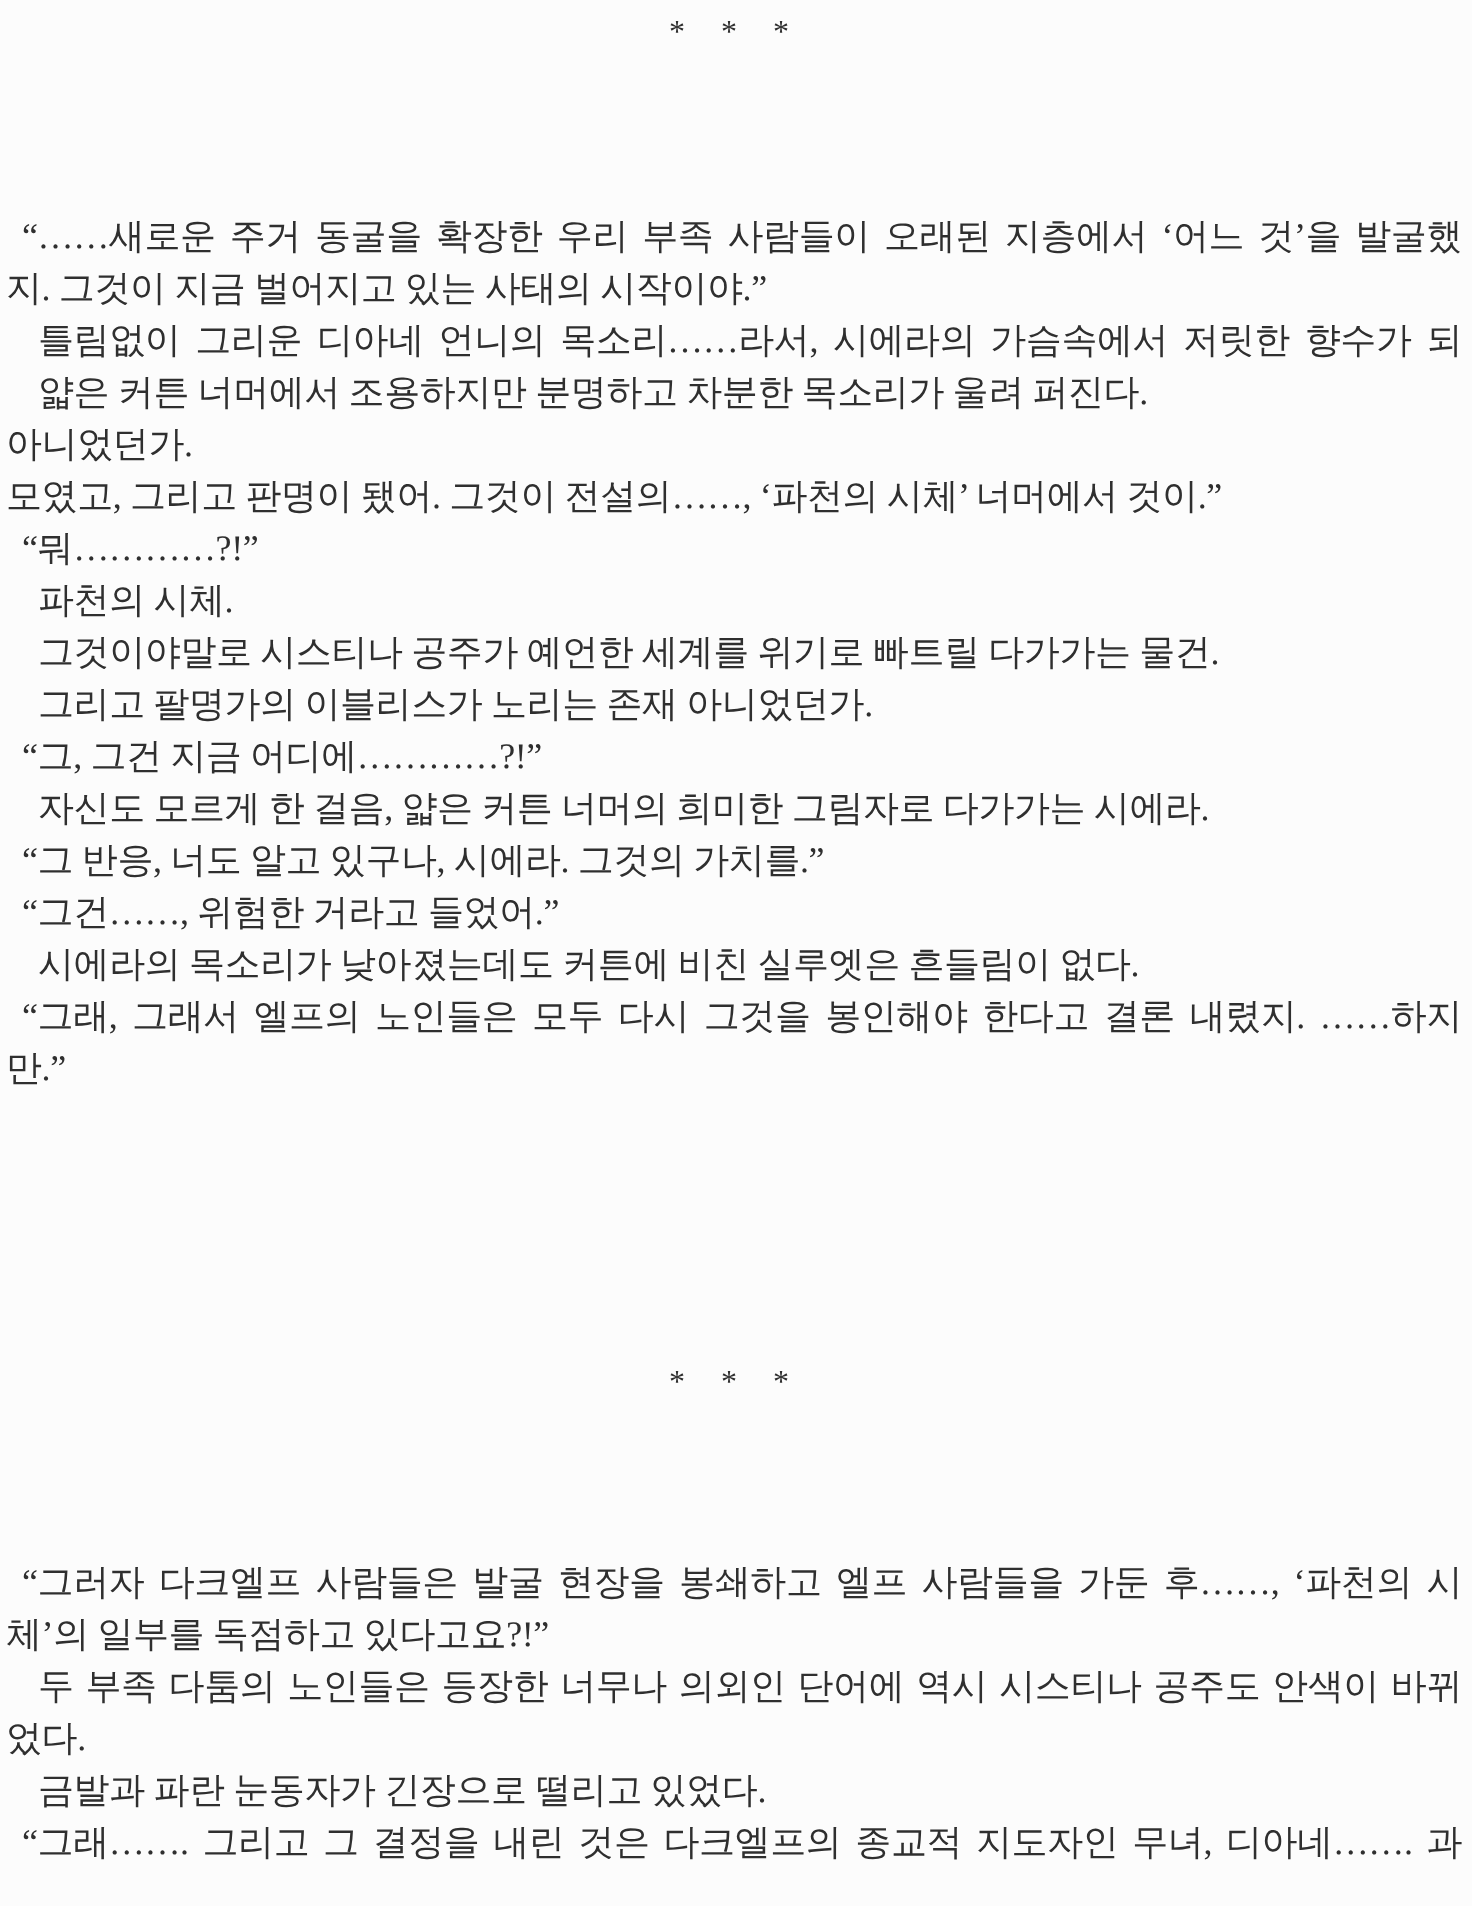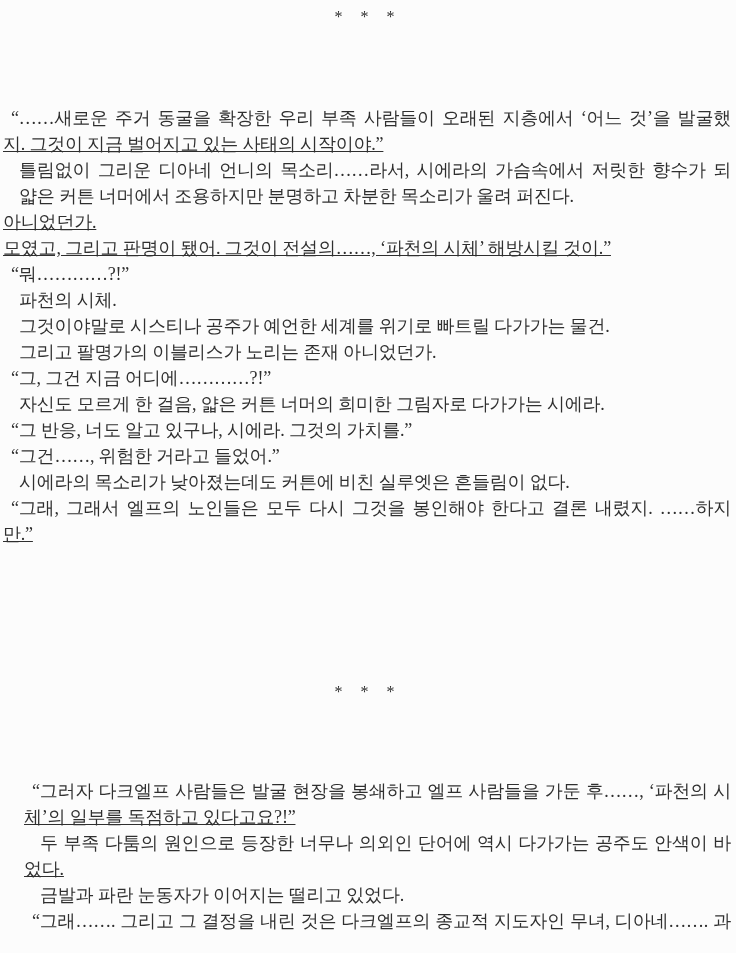--- a/index.html
+++ b/index.html
@@ -30,68 +30,68 @@
   }
   #sep-top { top: 4px; }
   #sep-middle { top: 679px; }
   .textblock {
     position: absolute;
     left: 0;
     right: 0;
     margin-top: 15px;
   }
   #block1 { top: 90px; }
-  #block2 { top: 763px; padding-left: 21px; }
+  #block2 { top: 763px; }
   .line {
     margin: 0;
     padding: 0 5px 0 3px;
     white-space: nowrap;
     overflow: hidden;
     height: 26px;
   }
   .line.para  { padding-left: 19px; }
   .line.quote { padding-left: 11px; }
-  .line.cont  { padding-left: 3px; text-decoration: underline; }
+  .line.cont  { padding-left: 3px; }
   .line.full {
     text-align: justify;
     text-align-last: justify;
     white-space: normal;
   }
 </style>
 </head>
 <body>
 
 <div class="page">
 
   <div class="separator" id="sep-top">* * *</div>
 
   <div class="textblock" id="block1">
       <p class="line quote full">“……새로운 주거 동굴을 확장한 우리 부족 사람들이 오래된 지층에서 ‘어느 것’을 발굴했</p>
       <p class="line cont">지. 그것이 지금 벌어지고 있는 사태의 시작이야.”</p>
       <p class="line para full">틀림없이 그리운 디아네 언니의 목소리……라서, 시에라의 가슴속에서 저릿한 향수가 되</p>
       <p class="line para">얇은 커튼 너머에서 조용하지만 분명하고 차분한 목소리가 울려 퍼진다.</p>
       <p class="line cont">아니었던가.</p>
-      <p class="line cont">모였고, 그리고 판명이 됐어. 그것이 전설의……, ‘파천의 시체’ 해방시킬 것이.”</p>
+      <p class="line cont">모였고, 그리고 판명이 됐어. 그것이 전설의……, ‘파천의 시체’ 너머에서 것이.”</p>
       <p class="line quote">“뭐…………?!”</p>
       <p class="line para">파천의 시체.</p>
       <p class="line para">그것이야말로 시스티나 공주가 예언한 세계를 위기로 빠트릴 다가가는 물건.</p>
       <p class="line para">그리고 팔명가의 이블리스가 노리는 존재 아니었던가.</p>
       <p class="line quote">“그, 그건 지금 어디에…………?!”</p>
       <p class="line para">자신도 모르게 한 걸음, 얇은 커튼 너머의 희미한 그림자로 다가가는 시에라.</p>
       <p class="line quote">“그 반응, 너도 알고 있구나, 시에라. 그것의 가치를.”</p>
       <p class="line quote">“그건……, 위험한 거라고 들었어.”</p>
       <p class="line para">시에라의 목소리가 낮아졌는데도 커튼에 비친 실루엣은 흔들림이 없다.</p>
       <p class="line quote full">“그래, 그래서 엘프의 노인들은 모두 다시 그것을 봉인해야 한다고 결론 내렸지. ……하지</p>
       <p class="line cont">만.”</p>
     </div>
 
   <div class="separator" id="sep-middle">* * *</div>
 
   <div class="textblock" id="block2">
       <p class="line quote full">“그러자 다크엘프 사람들은 발굴 현장을 봉쇄하고 엘프 사람들을 가둔 후……, ‘파천의 시</p>
       <p class="line cont">체’의 일부를 독점하고 있다고요?!”</p>
-      <p class="line para full">두 부족 다툼의 원인으로 등장한 너무나 의외인 단어에 역시 다가가는 공주도 안색이 바뀌</p>
+      <p class="line para full">두 부족 다툼의 노인들은 등장한 너무나 의외인 단어에 역시 시스티나 공주도 안색이 바뀌</p>
       <p class="line cont">었다.</p>
-      <p class="line para">금발과 파란 눈동자가 이어지는 떨리고 있었다.</p>
+      <p class="line para">금발과 파란 눈동자가 긴장으로 떨리고 있었다.</p>
       <p class="line quote full">“그래……. 그리고 그 결정을 내린 것은 다크엘프의 종교적 지도자인 무녀, 디아네……. 과</p>
     </div>
 
 </div>
 
 </body></html>

